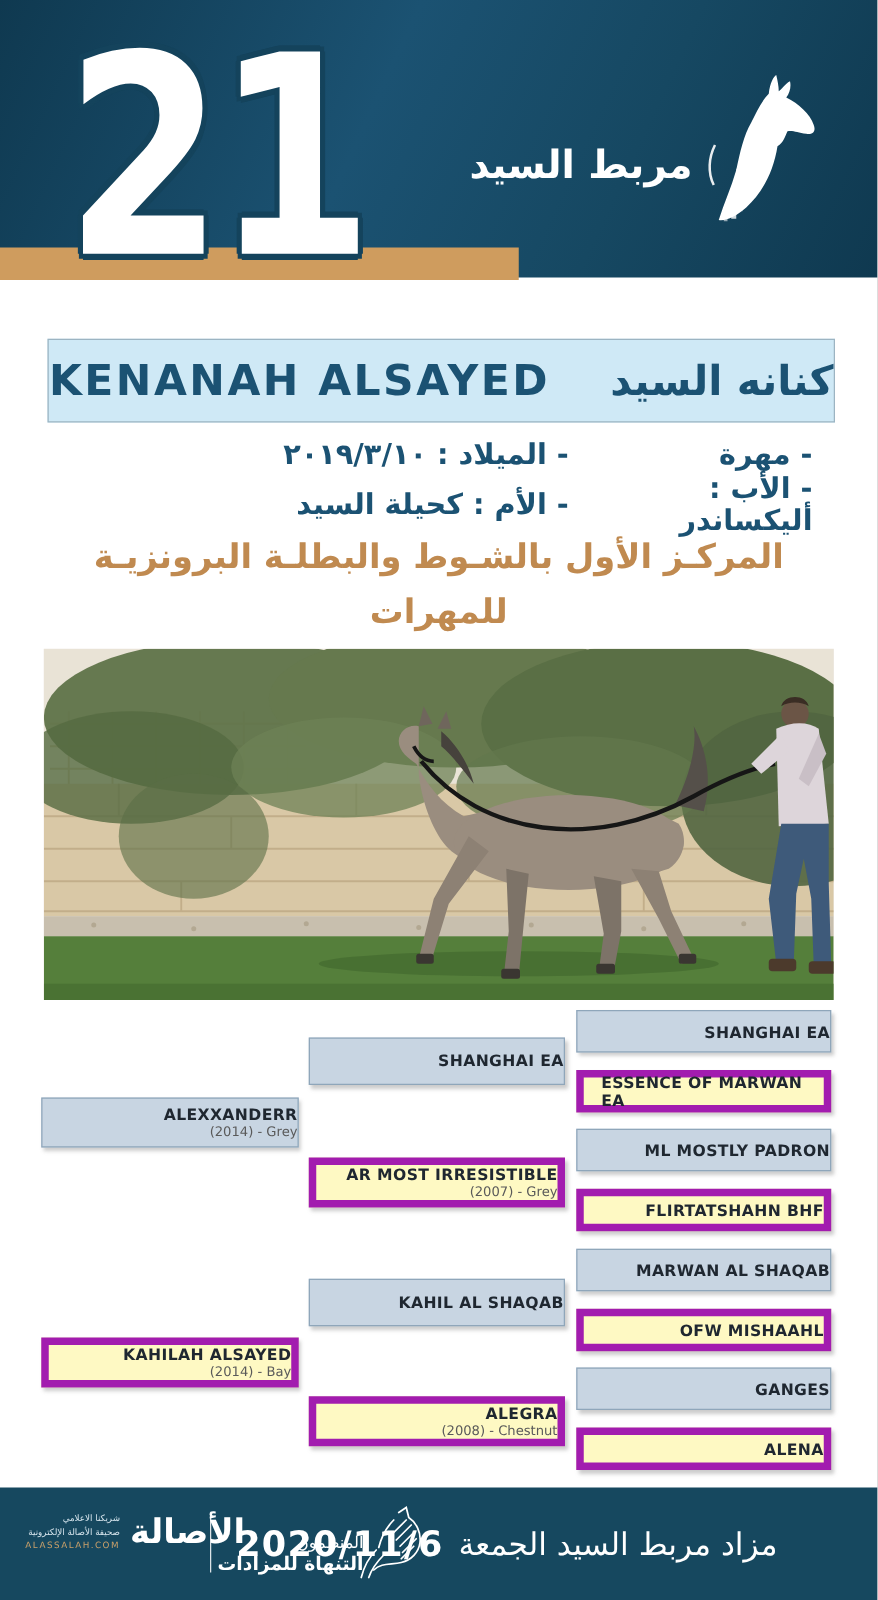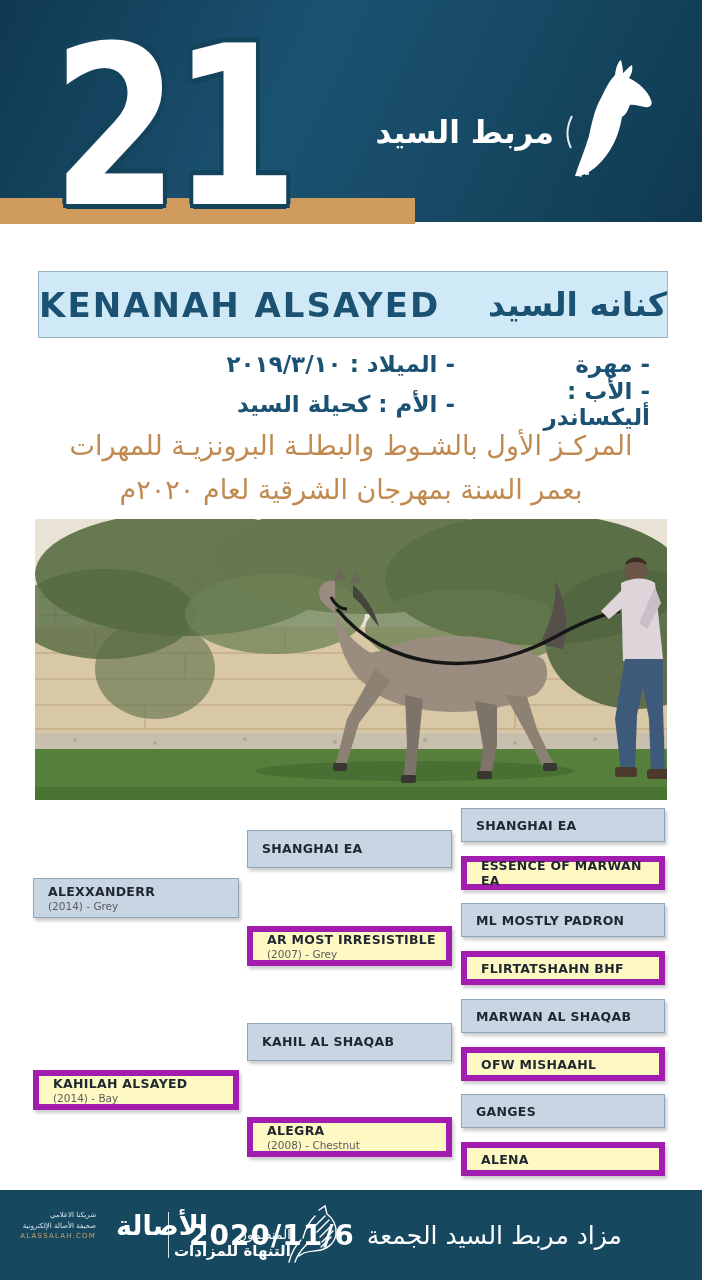--- a/index.html
+++ b/index.html
@@ -43,31 +43,31 @@
     position:absolute; top:344px; left:40px; right:52px; direction:rtl;
     color:#1b5273; font-weight:bold; font-size:23px;
   }
   .details .row { display:flex; height:40px; align-items:center; }
   .details .cell-a { width:195px; }
   .details .cell-b { flex:1; }
   
   .achievement {
     position:absolute; top:424px; left:20px; right:20px;
     text-align:center; direction:rtl;
-    color:#c08a50; font-weight:normal; font-size:27px; line-height:44px;
+    color:#c08a50; font-weight:bold; font-size:27px; line-height:44px;
   }
   
   .photo {
     position:absolute; top:519px; left:35px; width:632px; height:281px;
     background:#e9e4da; overflow:hidden;
   }
   
   .pbox {
     position:absolute; display:flex; flex-direction:column; justify-content:center;
-    padding-left:14px; box-shadow:2px 3px 3px rgba(110,110,110,.35);
+    padding-left:14px; box-shadow:2px 3px 3px rgba(110,110,110,.35);align-items:flex-end;
   }
   .pbox.blue { background:#c8d5e2; border:1px solid #8fa6ba; }
   .pbox.pink { background:#fef9c3; border:6px solid #a21caf; }
   .pname { font-size:12.5px; font-weight:bold; color:#1f2730; letter-spacing:.3px; }
   .pdetail { font-size:10.5px; color:#5a5a5a; margin-top:1px; }
   .col1 { left:33px;  width:206px; height:40px; }
   .col2 { left:247px; width:205px; height:40px; }
   .col3 { left:461px; width:204px; height:34px; }
   
   .footer {
@@ -85,21 +85,21 @@
     background:rgba(255,255,255,.85);
   }
   .f-organizers {
     position:absolute; top:14px; left:174px; display:flex; align-items:center;
   }
   .f-org-text { text-align:right; direction:rtl; margin-top:14px; }
   .f-org-line1 { font-size:13px; }
   .f-org-line2 { font-size:15px; font-weight:bold; }
   .f-org-sketch { margin-left:-6px; }
   .f-partner {
-    position:absolute; top:20px; left:14px; display:flex; align-items:center; gap:20px;
+    position:absolute; top:20px; left:14px; display:flex; align-items:center; gap:8px;
   }
   .f-partner-text { text-align:right; direction:rtl; width:82px; }
   .f-partner-line { font-size:7px; color:#d8e6ee; line-height:11px; }
   .f-partner-url { font-size:7px; color:#c9a06a; letter-spacing:1.2px; direction:ltr; }
   .f-asalah { color:#ffffff; font-size:27px; font-weight:bold; direction:rtl; line-height:1; }
 </style>
 </head>
 <body>
 
 <div class="page">

